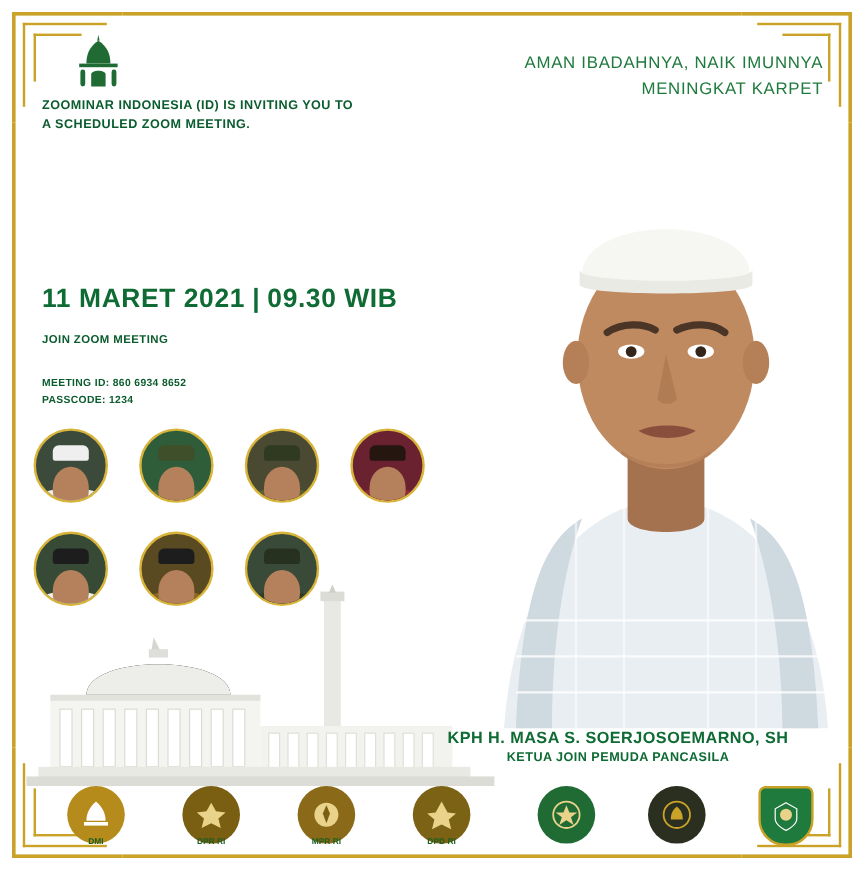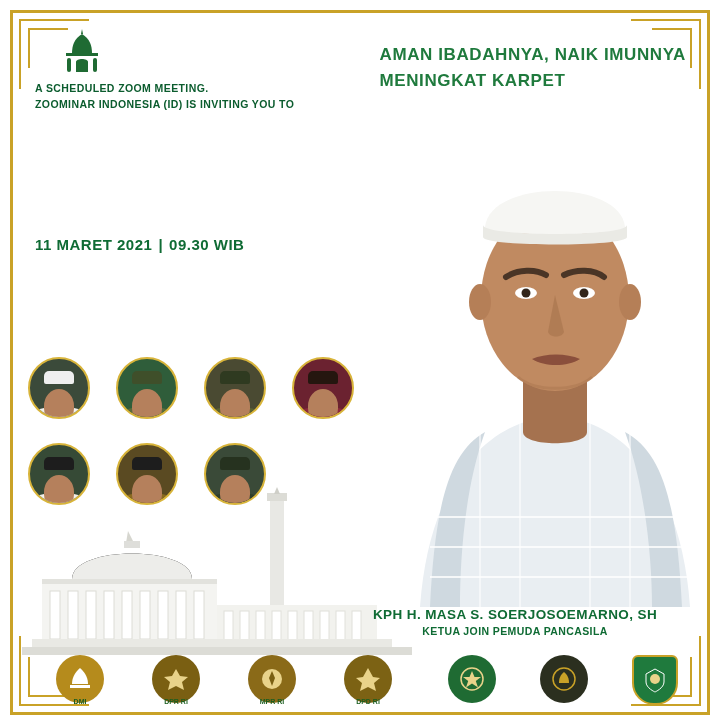--- a/index.html
+++ b/index.html
@@ -51,23 +51,24 @@
   
   .logo-mark {
     position:absolute; top:26px; left:58px;
     width:48px; height:48px;
   }
   .logo-mark svg { display:block; }
 
   
   .tagline {
     position:absolute; top:42px; right:34px;
+    text-align:right;
     color:#1f7a3d;
-    font-weight:bold;
-    font-size:17px;
+    font-weight:normal;
+    font-size:14px;
     letter-spacing:0.6px;
     line-height:1.5;
   }
 
   
   .invite {
     position:absolute; top:80px; left:35px;
     width:330px;
     color:#0b5c2e;
     font-weight:bold;
@@ -83,21 +84,21 @@
     font-weight:bold;
     font-size:18.5px;
     letter-spacing:0.2px;
     line-height:1.52;
     text-transform:uppercase;
   }
   .datetime {
     position:absolute; top:236px; left:35px;
     color:#0f6b34;
     font-weight:bold;
-    font-size:15px;
+    font-size:22px;
     letter-spacing:0.5px;
   }
   .datetime .sep { padding:0 6px; font-weight:bold; }
   .joinblock {
     position:absolute; top:276px; left:35px;
     color:#0b5c2e;
     font-weight:bold;
     font-size:9.5px;
     letter-spacing:0.35px;
     line-height:1.6;
@@ -273,30 +274,35 @@
       <path d="M18 46 L18 36 C18 32 30 32 30 36 L30 46 Z" fill="#1f6b33"></path>
     </svg>
   </div>
 
   <div class="tagline">
     <div>AMAN IBADAHNYA, NAIK IMUNNYA</div>
     <div>MENINGKAT KARPET</div>
   </div>
 
   <div class="invite">
+    <div>ZOOMINAR INDONESIA (ID) IS INVITING YOU TO</div>
     <div>A SCHEDULED ZOOM MEETING.</div>
-    <div>ZOOMINAR INDONESIA (ID) IS INVITING YOU TO</div>
   </div>
 
 
   <div class="datetime">
     <span>11 MARET 2021</span><span class="sep">|</span><span>09.30 WIB</span>
   </div>
 
   <div class="joinblock">
+    <div>JOIN ZOOM MEETING</div>
+  </div>
+  <div class="meetblock">
+    <div>MEETING ID: 860 6934 8652</div>
+    <div>PASSCODE: 1234</div>
   </div>
 
   <div class="avatars-row row-a">
     <div class="avatar a1">
         <div class="body"></div>
         <div class="face"></div>
         <div class="cap"></div>
       </div>
     <div class="avatar a2">
         <div class="body"></div>

